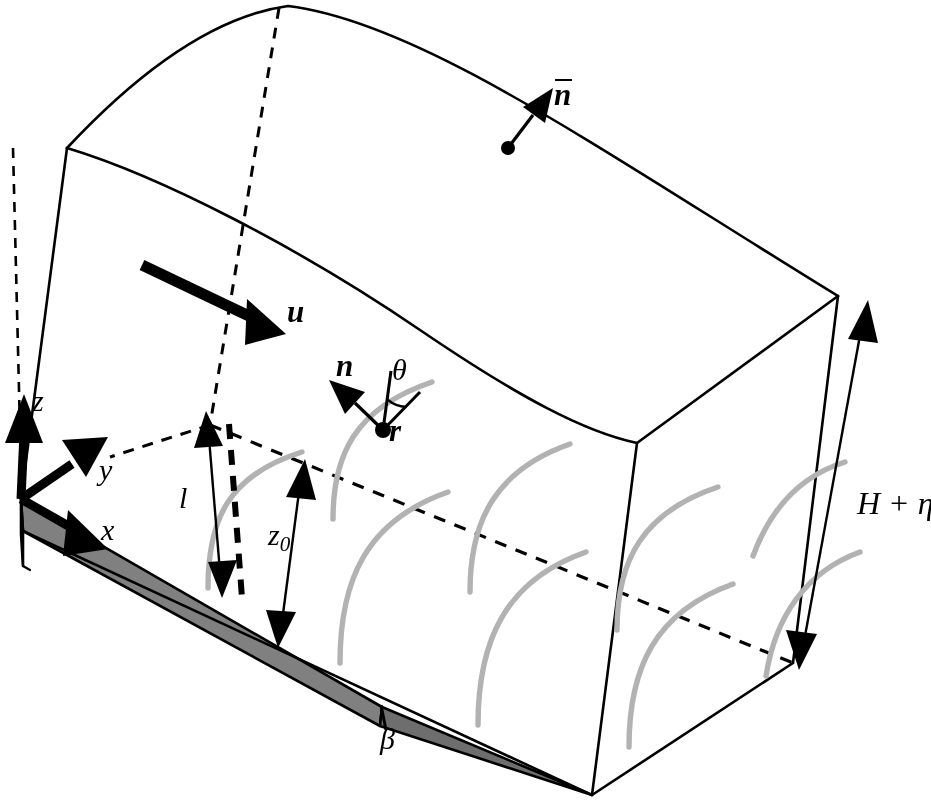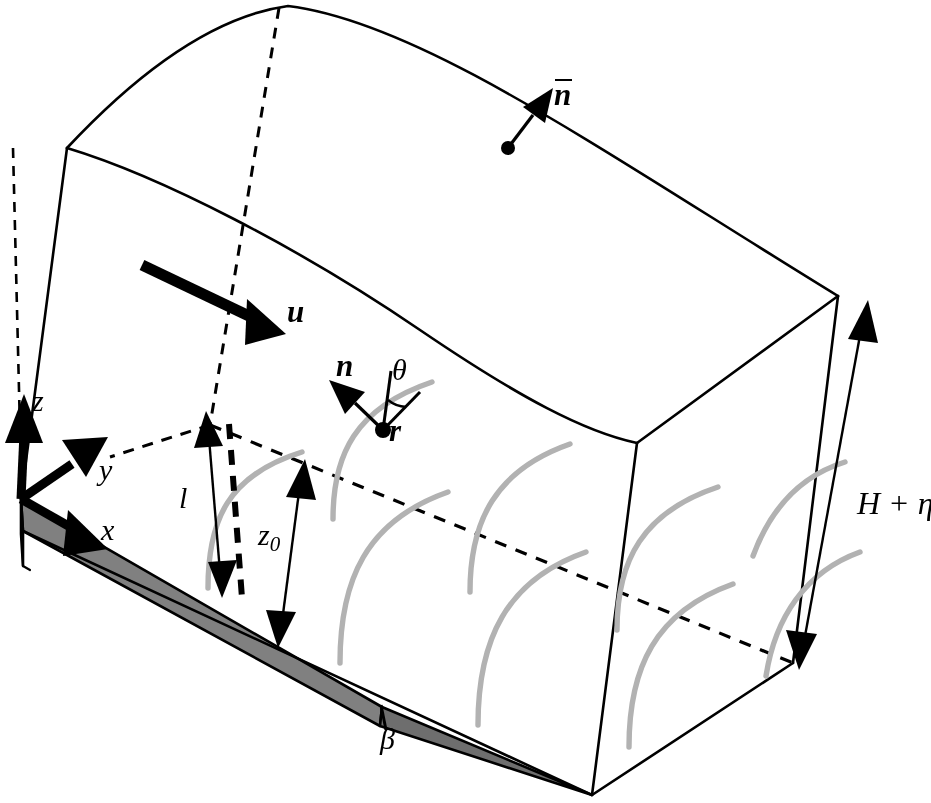--- a/index.html
+++ b/index.html
@@ -296,17 +296,17 @@
   <div class="label lbl-vec" style="left:336px; top:350px;">n</div>
 
   <div class="label lbl-vec" style="left:389px; top:415px;">r</div>
 
   <div class="label lbl-greek" style="left:392px; top:355px;">θ</div>
 
   <div class="label lbl-greek" style="left:380px; top:724px;">β</div>
 
   <div class="label lbl-dim" style="left:179px; top:483px;">l</div>
 
-  <div class="label lbl-dim" style="left:258px; top:520px;"><span>z</span><span class="sub">0</span></div>
+  <div class="label lbl-dim" style="left:268px; top:520px;"><span>z</span><span class="sub">0</span></div>
 
   <div class="label lbl-big" style="left:857px; top:487px;">H + η</div>
 
 </div>
 
 </body></html>

